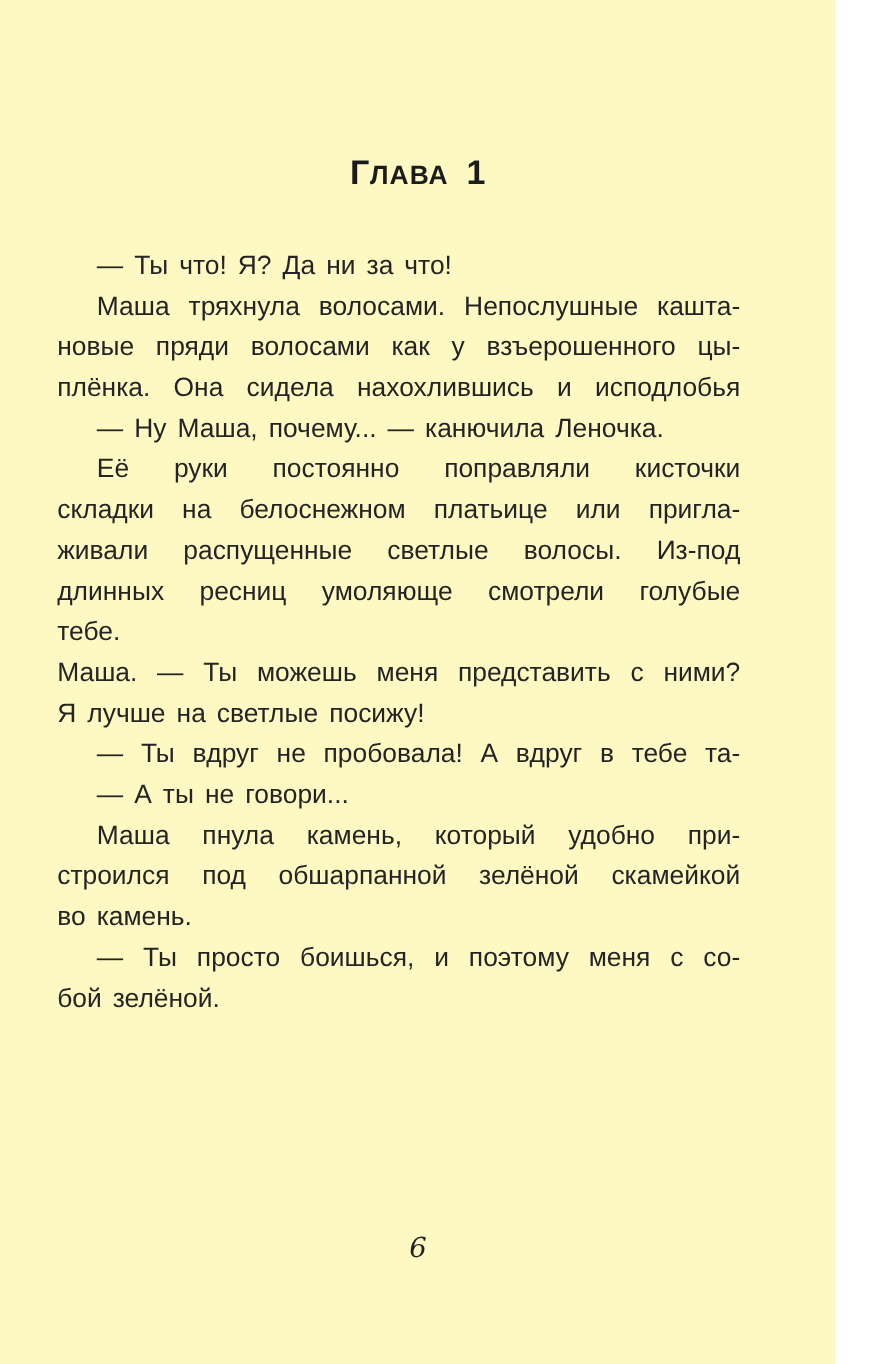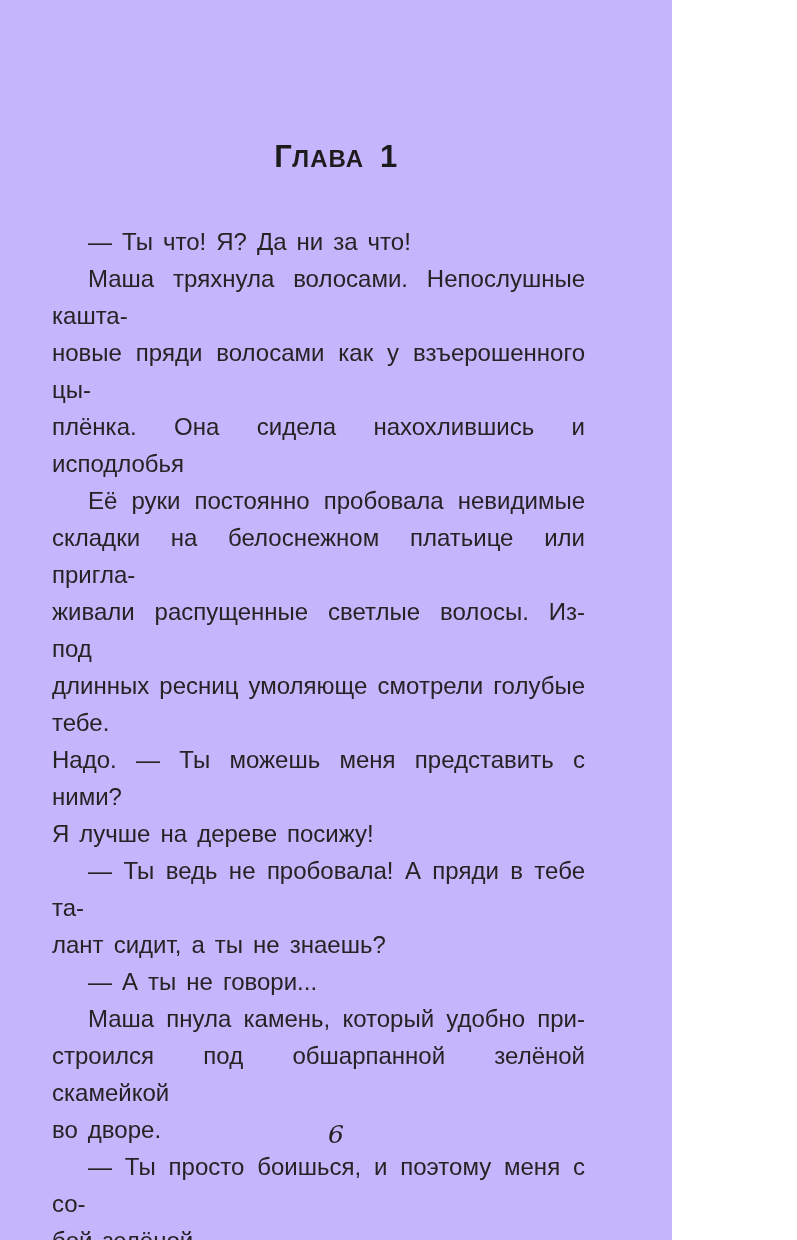--- a/index.html
+++ b/index.html
@@ -2,23 +2,23 @@
 <html><head>
 <meta charset="utf-8">
 <style>
   html, body {
     margin: 0;
     padding: 0;
     background: #ffffff;
   }
   .page {
     position: relative;
-    width: 672px;
+    width: 760px;
     height: 1240px;
-    background: #c4b5fd;
+    background: #fef9c3;
     font-family: "Liberation Sans", sans-serif;
     color: #232323;
     overflow: hidden;
   }
   .chapter {
     margin: 0;
     padding-top: 140px;
     text-align: center;
     font-weight: bold;
     color: #1c1c1c;
@@ -55,31 +55,31 @@
 <body>
 
 <div class="page">
   <h1 class="chapter"><span class="cap">Г</span><span class="sc">ЛАВА</span><span class="num">1</span></h1>
 
   <div class="body-text" id="text-body">
       <div class="line first">— Ты что! Я? Да ни за что!</div>
       <div class="line first jst">Маша тряхнула волосами. Непослушные кашта-</div>
       <div class="line jst">новые пряди волосами как у взъерошенного цы-</div>
       <div class="line jst">плёнка. Она сидела нахохлившись и исподлобья</div>
-      <div class="line first jst">Её руки постоянно пробовала невидимые</div>
+      <div class="line first">— Ну Маша, почему... — канючила Леночка.</div>
+      <div class="line first jst">Её руки постоянно поправляли кисточки</div>
       <div class="line jst">складки на белоснежном платьице или пригла-</div>
       <div class="line jst">живали распущенные светлые волосы. Из-под</div>
       <div class="line jst">длинных ресниц умоляюще смотрели голубые</div>
       <div class="line">тебе.</div>
-      <div class="line jst">Надо. — Ты можешь меня представить с ними?</div>
-      <div class="line">Я лучше на дереве посижу!</div>
-      <div class="line first jst">— Ты ведь не пробовала! А пряди в тебе та-</div>
-      <div class="line">лант сидит, а ты не знаешь?</div>
+      <div class="line jst">Маша. — Ты можешь меня представить с ними?</div>
+      <div class="line">Я лучше на светлые посижу!</div>
+      <div class="line first jst">— Ты вдруг не пробовала! А вдруг в тебе та-</div>
       <div class="line first">— А ты не говори...</div>
       <div class="line first jst">Маша пнула камень, который удобно при-</div>
       <div class="line jst">строился под обшарпанной зелёной скамейкой</div>
-      <div class="line">во дворе.</div>
+      <div class="line">во камень.</div>
       <div class="line first jst">— Ты просто боишься, и поэтому меня с со-</div>
       <div class="line">бой зелёной.</div>
     </div>
 
   <div class="folio">6</div>
 </div>
 
 </body></html>

